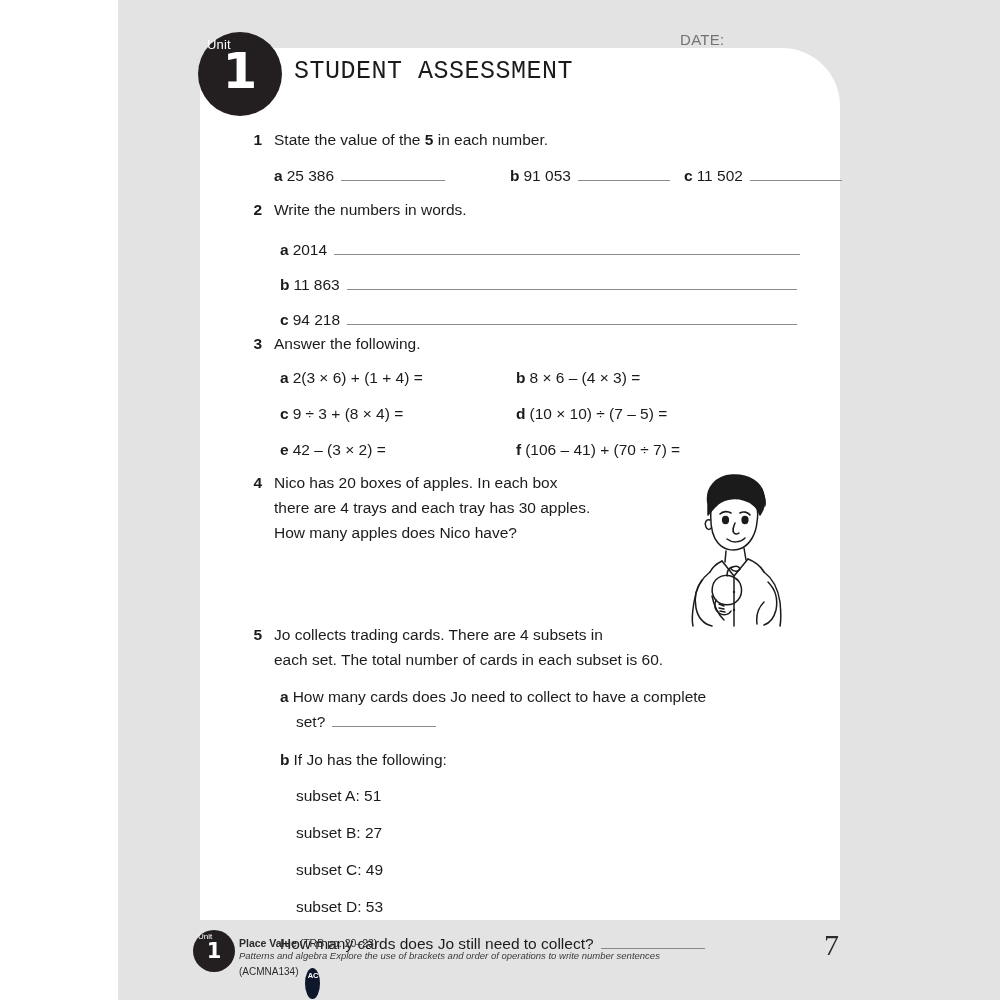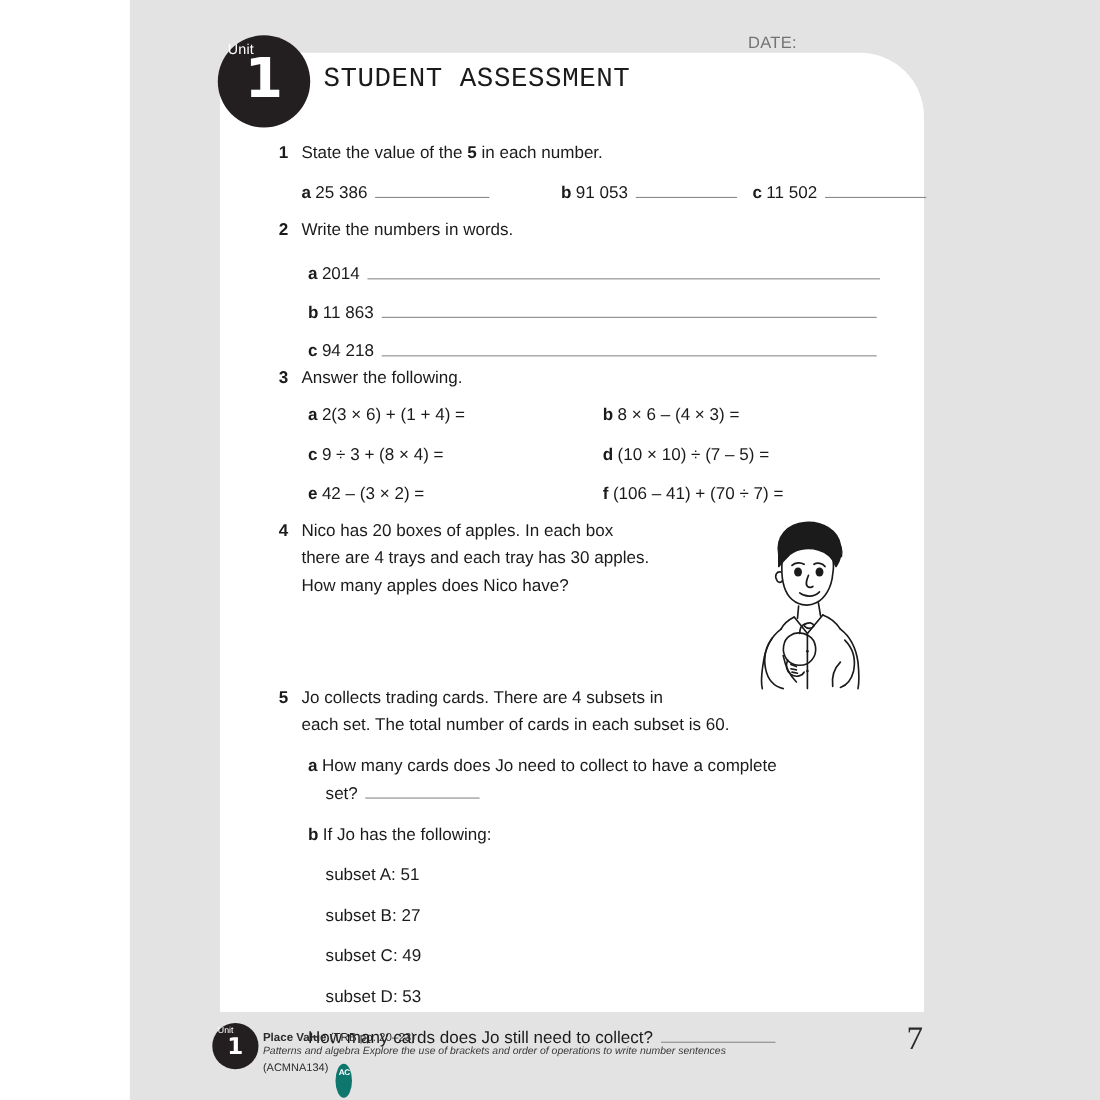--- a/index.html
+++ b/index.html
@@ -133,21 +133,21 @@
   .cols3 { position: relative; height: 24px; }
   .cols3 > span { position: absolute; top: 0; white-space: nowrap; }
   .c1 { left: 0; }
   .c2 { left: 236px; }
   .c3 { left: 410px; }
 
   
   .cols2 { position: relative; height: 36px; }
   .cols2 > span { position: absolute; top: 0; white-space: nowrap; }
   .k1 { left: 6px; }
-  .k2 { left: 274px; }
+  .k2 { left: 242px; }
 
   
   .boy {
     position: absolute;
     left: 672px;
     top: 468px;
     width: 126px;
     height: 160px;
   }
 
@@ -200,21 +200,21 @@
   .f-line3 {
     font-size: 10px;
     line-height: 1.5;
     margin-top: 1px;
   }
   .ac-badge {
     display: inline-block;
     width: 15px;
     height: 31px;
     border-radius: 50%;
-    background: #0f766e;
+    background: #0f172a;
     color: #fff;
     font-size: 7.5px;
     font-weight: 700;
     text-align: center;
     line-height: 15px;
     vertical-align: -3px;
     margin-left: 7px;
     letter-spacing: -.3px;
   }
   .page-number {

